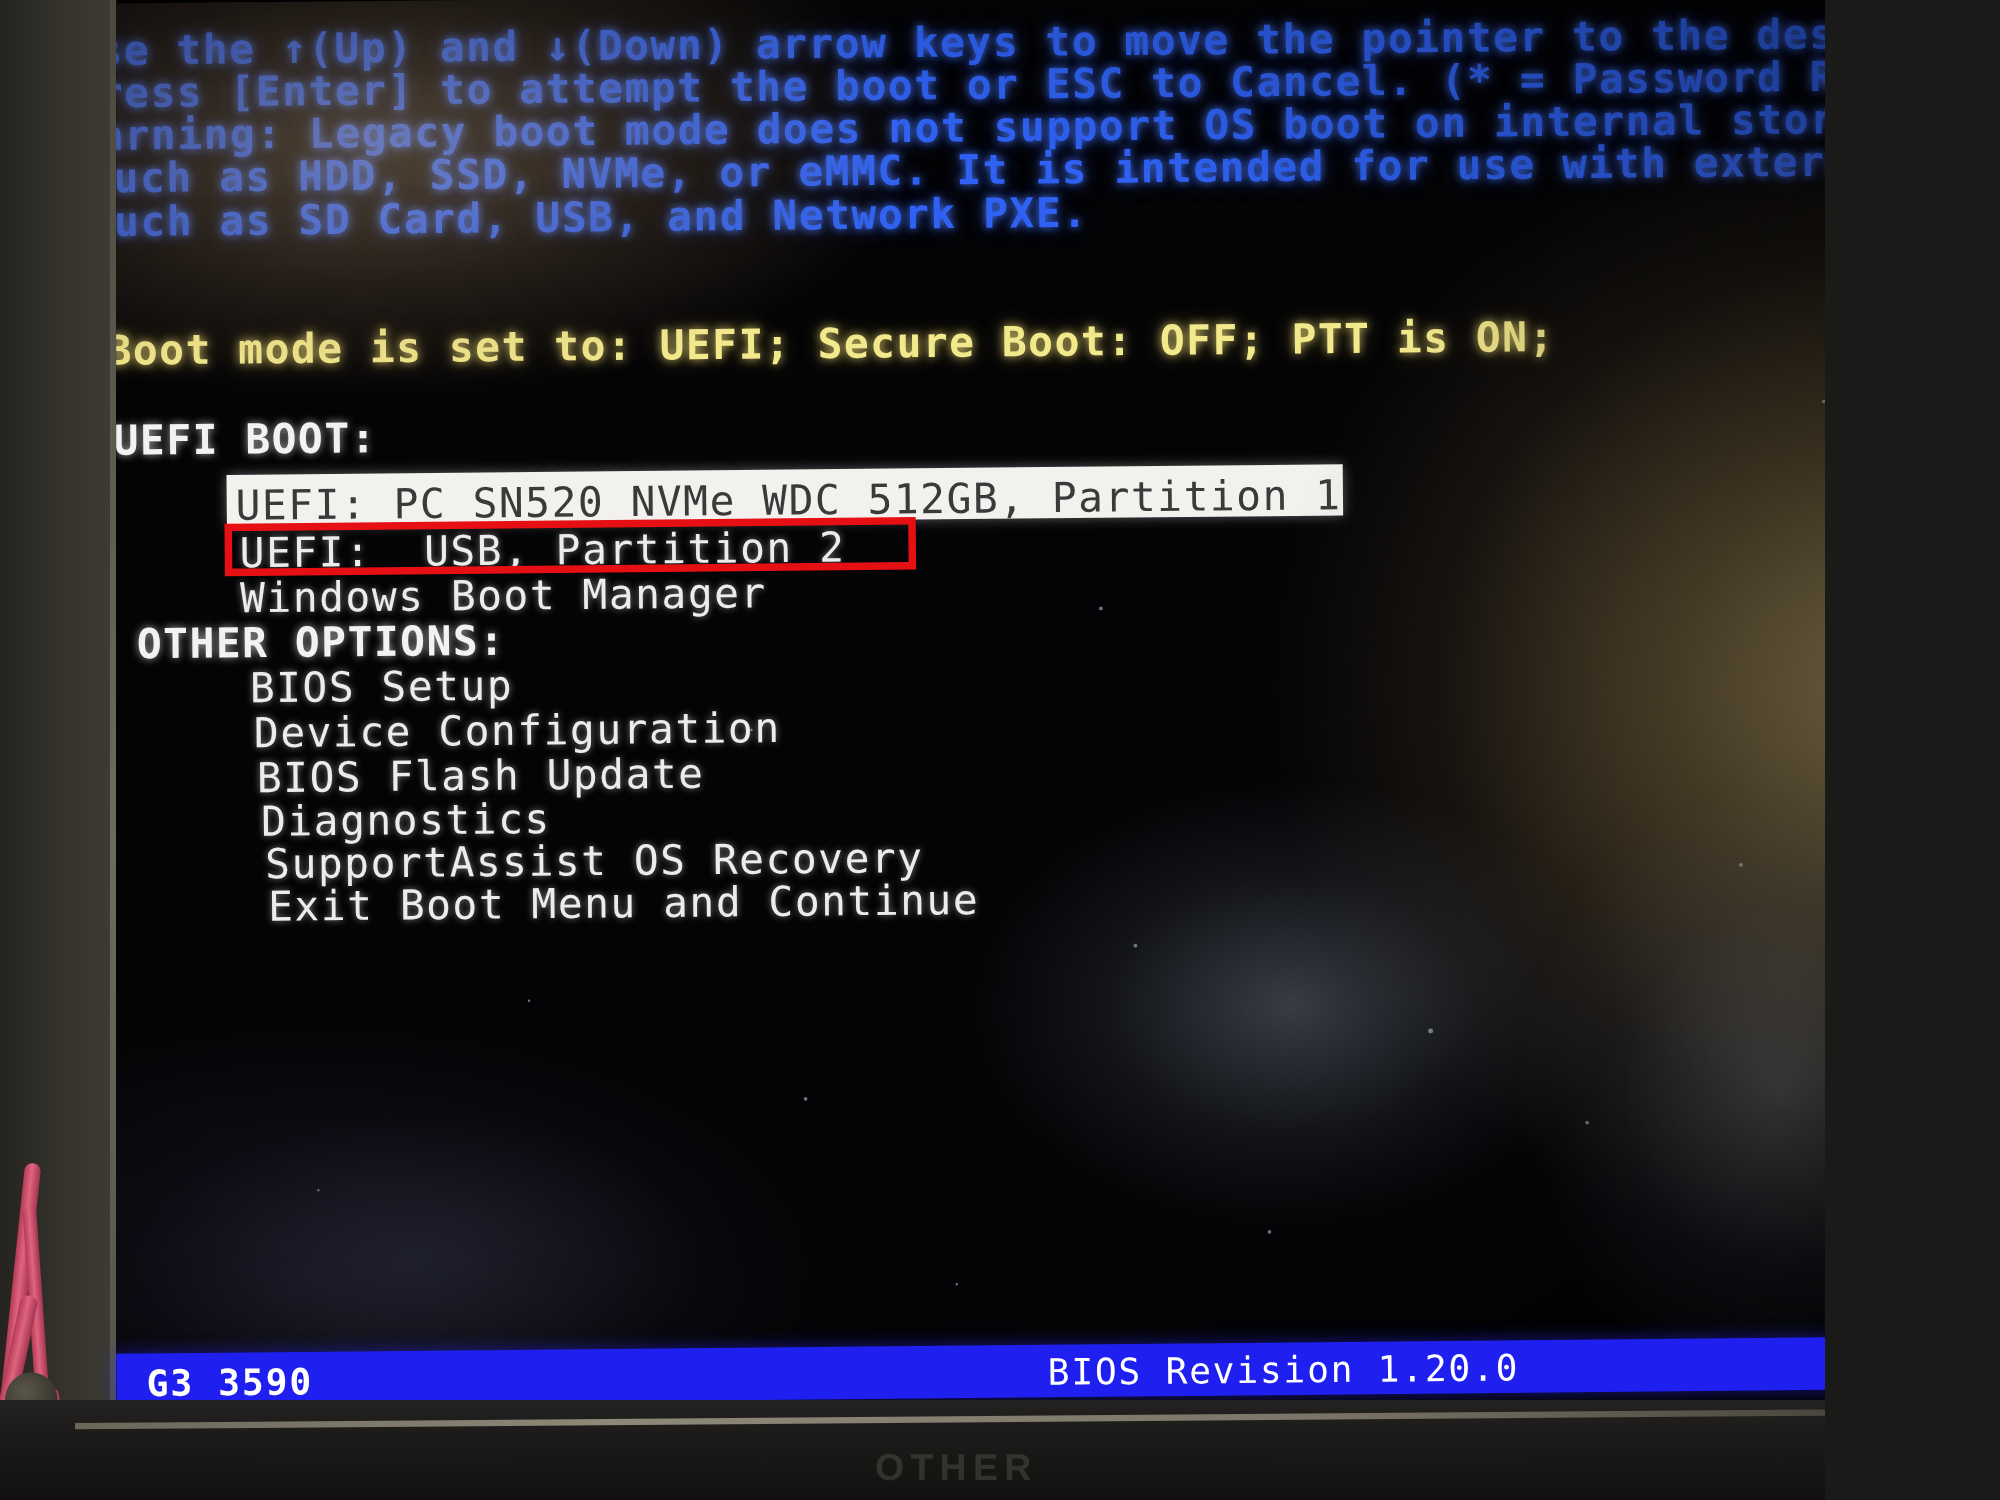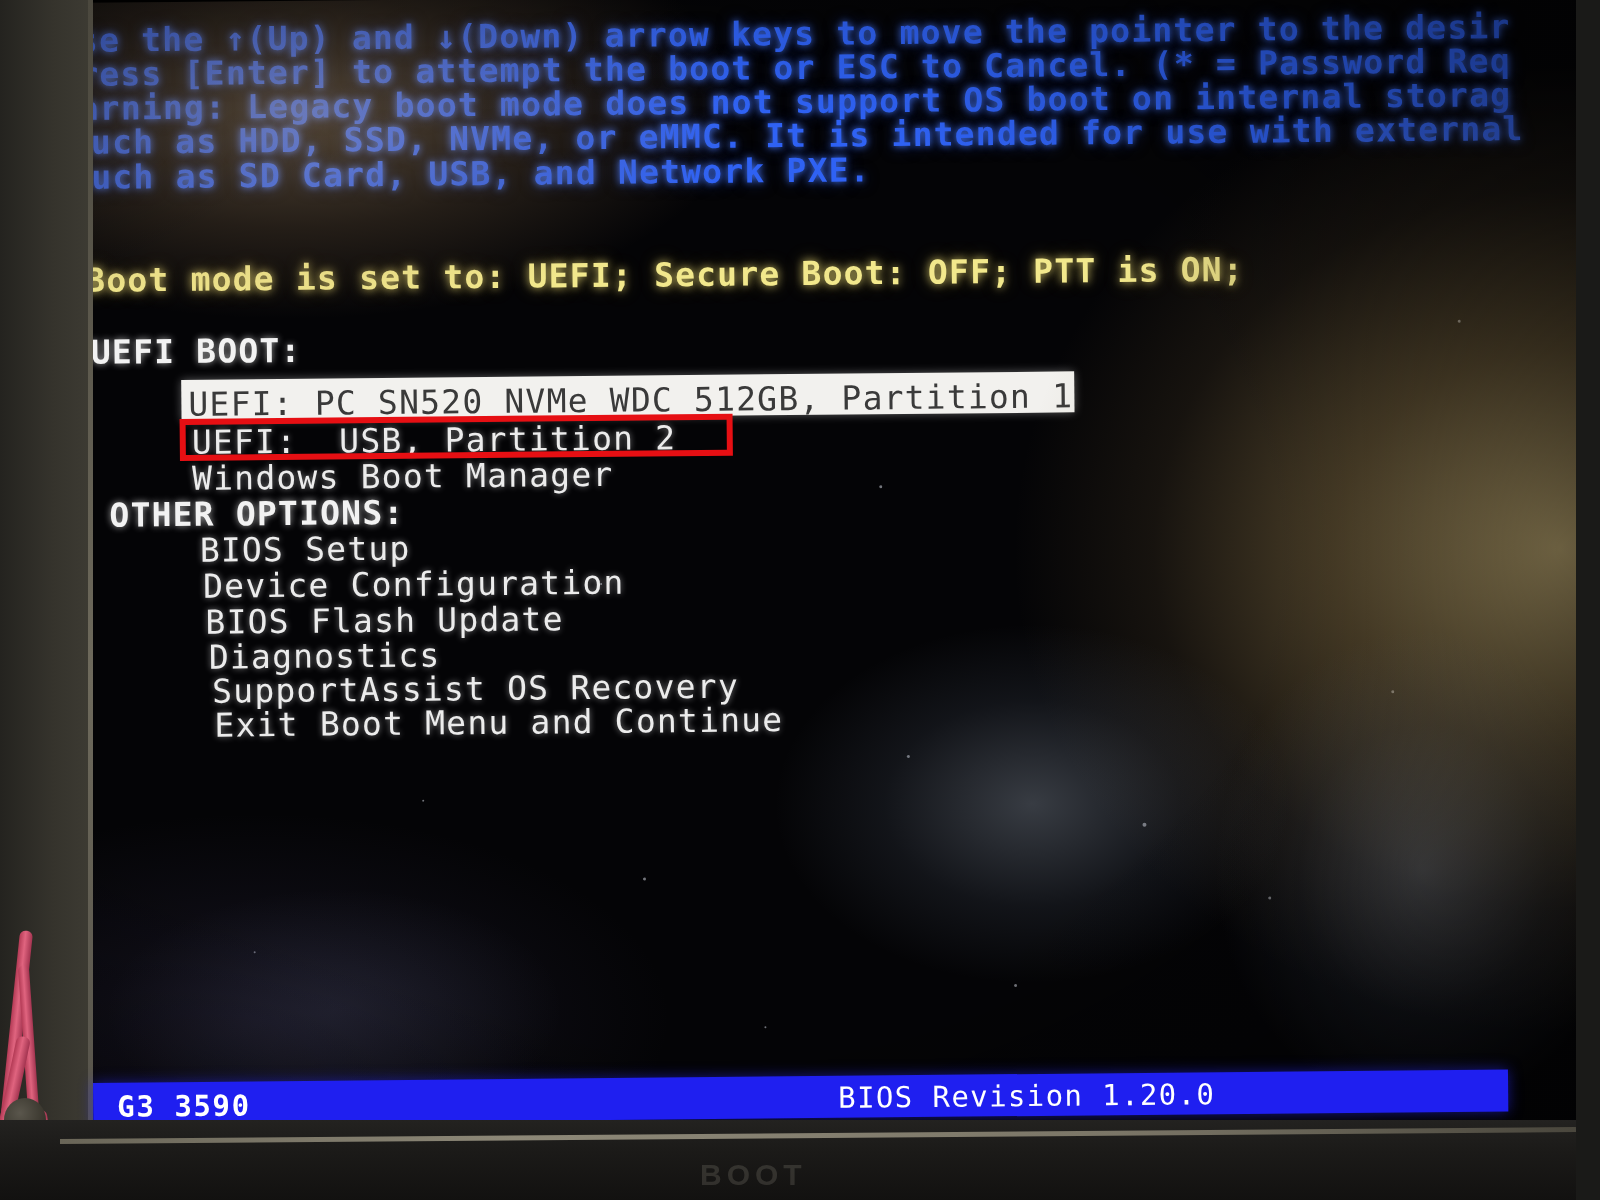--- a/index.html
+++ b/index.html
@@ -10,21 +10,21 @@
   body {
     width: 1600px;
     height: 1200px;
     overflow: hidden;
     font-family: "DejaVu Sans Mono", monospace;
   }
 
   
   #photo {
     position: relative;
-    width: 1576px;
+    width: 1460px;
     height: 1200px;
     overflow: hidden;
     background: #2b2a26;
   }
 
   
   .wall-patch {
     position: absolute;
     top: 0;
     right: 0;
@@ -380,15 +380,15 @@
     </div>
   </div>
 
   <div class="statusbar">
     <div class="status-left">G3 3590</div>
     <div class="status-right">BIOS Revision 1.20.0</div>
   </div>
 
   <div class="bezel-bottom"></div>
   <div class="bezel-bottom-edge"></div>
-  <div class="dell-mark">BOOT</div>
+  <div class="dell-mark">OTHER</div>
 
 </div>
 
 </body></html>

